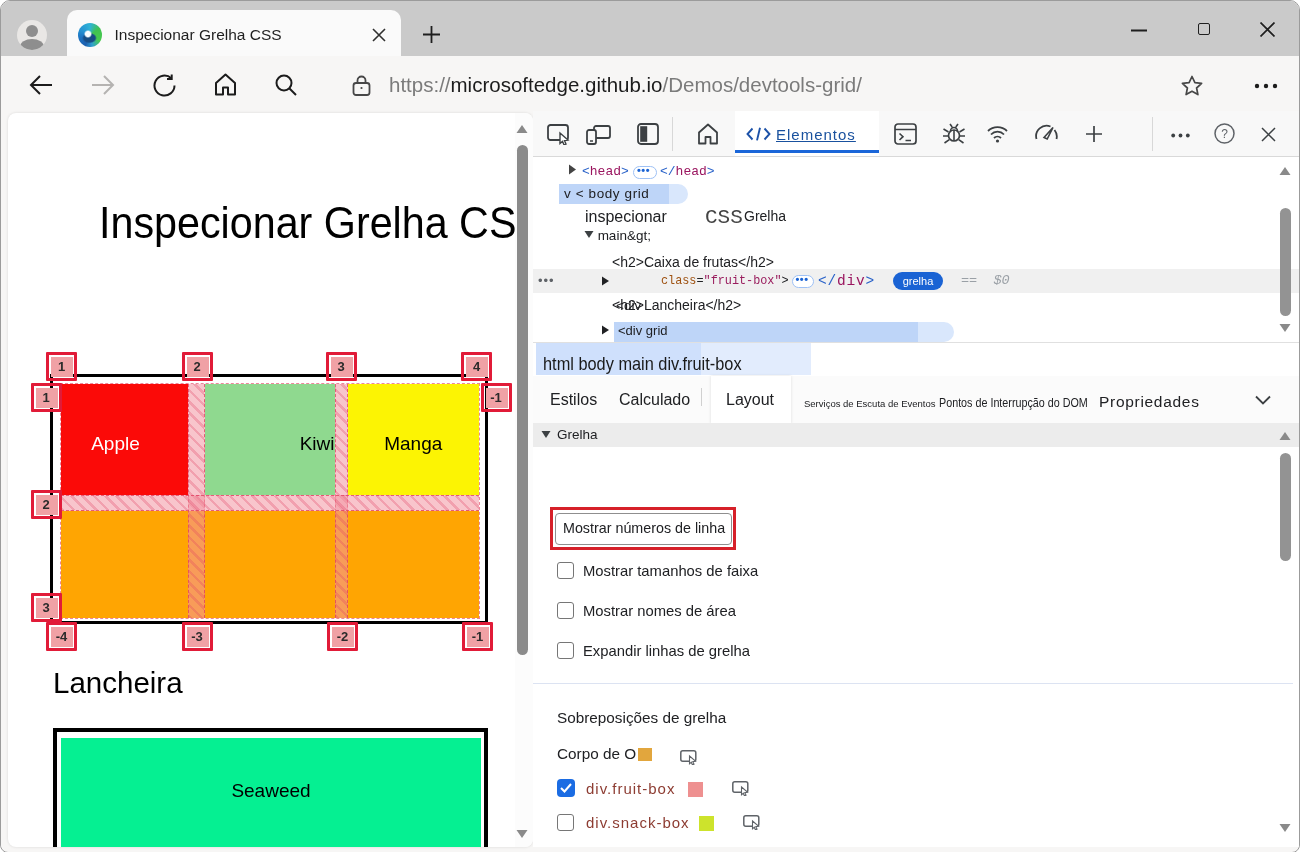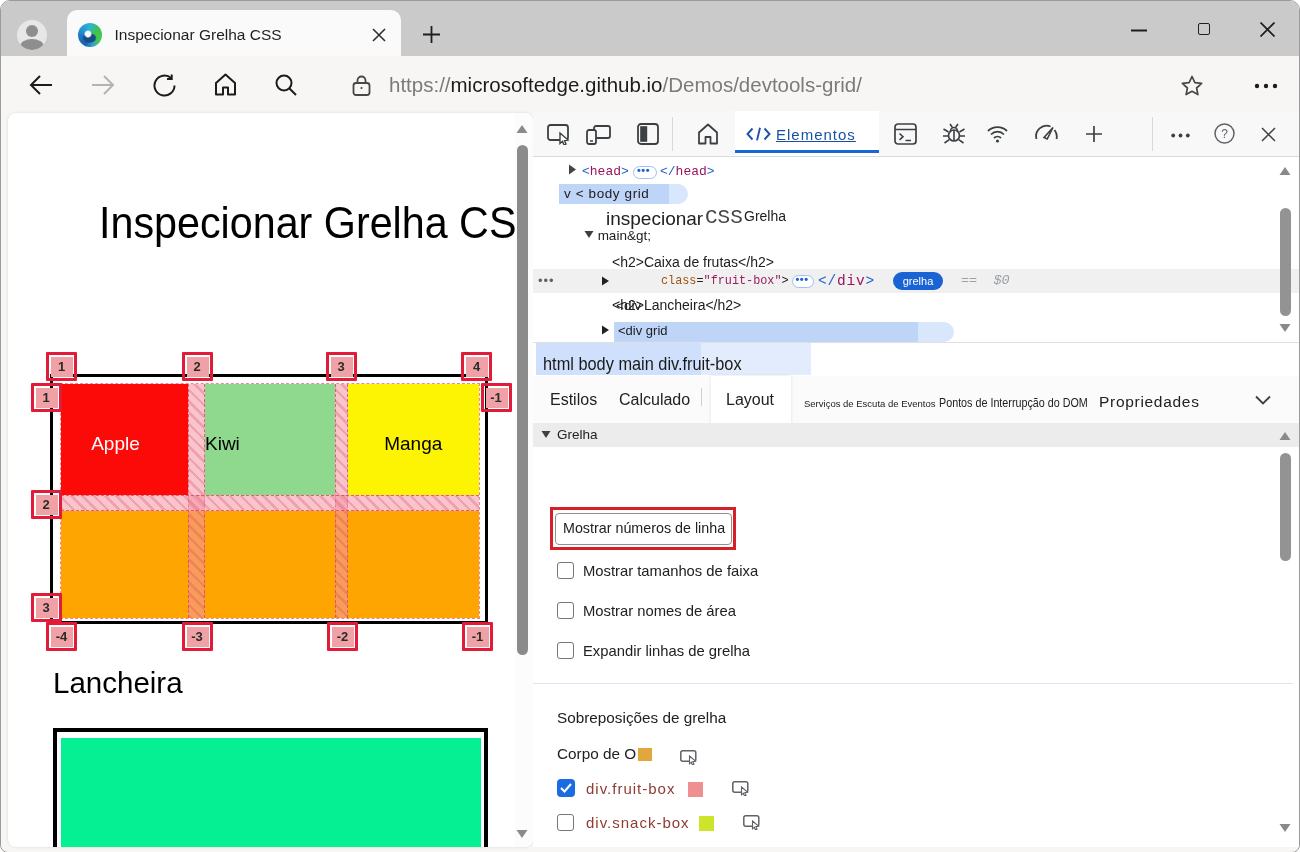--- a/index.html
+++ b/index.html
@@ -105,21 +105,21 @@
 
       <div class="abs" style="left:90.8px;top:83.5px;font-size:45px;color:#000;line-height:1.15;white-space:nowrap;transform:scaleX(0.917);transform-origin:left top;">Inspecionar Grelha CSS</div>
 
 
       <div class="abs" style="left:42px;top:261px;width:438px;height:250px;border:3.5px solid #000;box-sizing:border-box;"></div>
 
       <div class="abs" style="left:53px;top:271px;width:127px;height:111px;background:#fb0a08;"></div>
       <div class="abs" style="left:53px;top:320px;width:109px;text-align:center;font-size:19px;color:#fff;">Apple</div>
 
       <div class="abs" style="left:197px;top:271px;width:129.5px;height:111px;background:#8fd98f;"></div>
-      <div class="abs" style="left:197px;top:320px;width:129.5px;text-align:left;font-size:19px;color:#000;">Kiwi</div>
+      <div class="abs" style="left:197px;top:320px;width:129.5px;text-align:right;font-size:19px;color:#000;">Kiwi</div>
 
       <div class="abs" style="left:340px;top:271px;width:130.5px;height:111px;background:#fcf403;"></div>
       <div class="abs" style="left:340px;top:320px;width:130.5px;text-align:center;font-size:19px;color:#000;">Manga</div>
 
       <div class="abs" style="left:53px;top:397.5px;width:417.7px;height:107px;background:#ffa502;"></div>
 
       <div class="abs" style="left:53px;top:271px;width:417.7px;height:233.5px;outline:1px dashed rgba(226,70,100,0.65);"></div>
 
       <div class="abs" style="left:180px;top:271px;width:17px;height:233.5px;background:repeating-linear-gradient(45deg, rgba(224,64,98,0.28) 0 2.5px, rgba(255,255,255,0) 2.5px 8px), rgba(242,150,162,0.55);border-left:1px dashed rgba(224,60,95,0.75);border-right:1px dashed rgba(224,60,95,0.75);box-sizing:border-box;"></div>
 
@@ -149,20 +149,21 @@
 
       <div class="badge abs" style="left:319px;top:509px;">-2</div>
 
       <div class="badge abs" style="left:454px;top:509px;">-1</div>
 
       <div class="abs" style="left:45px;top:553px;font-size:29.5px;color:#000;line-height:1.15;">Lancheira</div>
 
       <div class="abs" style="left:45px;top:615px;width:435px;height:125px;border:4px solid #000;box-sizing:border-box;"></div>
 
       <div class="abs" style="left:53px;top:625px;width:420px;height:109px;background:#05f092;"></div>
+      <div class="abs" style="left:53px;top:667px;width:420px;text-align:center;font-size:19px;color:#000;">Seaweed</div>
 
       <div class="abs" style="left:507px;top:0;width:18px;height:734px;background:#fcfcfc;"></div>
       <svg class="abs" style="left:508px;top:11px;" width="12" height="10" viewBox="0 0 12 10">
           <path d="M6 1 L11.5 9 H0.5 Z" fill="#8a8a8a"></path>
         </svg>
       <div class="abs" style="left:509px;top:32px;width:11px;height:510px;background:#8b8b8b;border-radius:6px;"></div>
       <svg class="abs" style="left:508px;top:716px;" width="12" height="10" viewBox="0 0 12 10">
           <path d="M6 9 L11.5 1 H0.5 Z" fill="#8a8a8a"></path>
         </svg>
     </div>
@@ -247,21 +248,21 @@
         </svg>
       <div class="dt abs mono" style="left:49px;top:53px;font-size:13px;"><span style="color:#2962c9;">&lt;</span><span style="color:#9a155f;">head</span><span style="color:#2962c9;">&gt;</span></div>
       <div class="abs" style="left:100px;top:54.5px;width:22px;height:11px;background:#fff;border:1.5px solid #9ec1f5;border-radius:7px;"></div>
       <div class="abs" style="left:104px;top:53px;color:#1a63d4;font-size:11px;letter-spacing:0.5px;font-weight:bold;">•••</div>
       <div class="dt abs mono" style="left:127px;top:53px;font-size:13px;"><span style="color:#2962c9;">&lt;/</span><span style="color:#9a155f;">head</span><span style="color:#2962c9;">&gt;</span></div>
 
       <div class="abs" style="left:26px;top:73px;width:110px;height:20px;background:#bed5f8;"></div>
       <div class="abs" style="left:136px;top:73px;width:19px;height:20px;background:#d9e7fc;border-radius:0 10px 10px 0;"></div>
       <div class="dt abs" style="left:31px;top:75px;font-size:13.5px;letter-spacing:0.6px;">v &lt; body grid</div>
 
-      <div class="dt abs" style="left:73px;top:97px;font-size:19px;">inspecionar</div>
+      <div class="dt abs" style="left:52px;top:97px;font-size:16px;">inspecionar</div>
       <div class="dt abs mono" style="left:172px;top:95px;font-size:21px;color:#444;">CSS</div>
       <div class="dt abs" style="left:211px;top:97px;font-size:14px;">Grelha</div>
 
       <div class="dt abs" style="left:51px;top:117px;">
         <svg style="display:inline-block;vertical-align:1px;" width="10" height="9" viewBox="0 0 10 9">
             <path d="M0.5 1 L9.5 1 L5 8 Z" fill="#3c4043"></path>
           </svg>
         <span style="font-size:13.5px;"> main&amp;gt;</span>
       </div>
 

